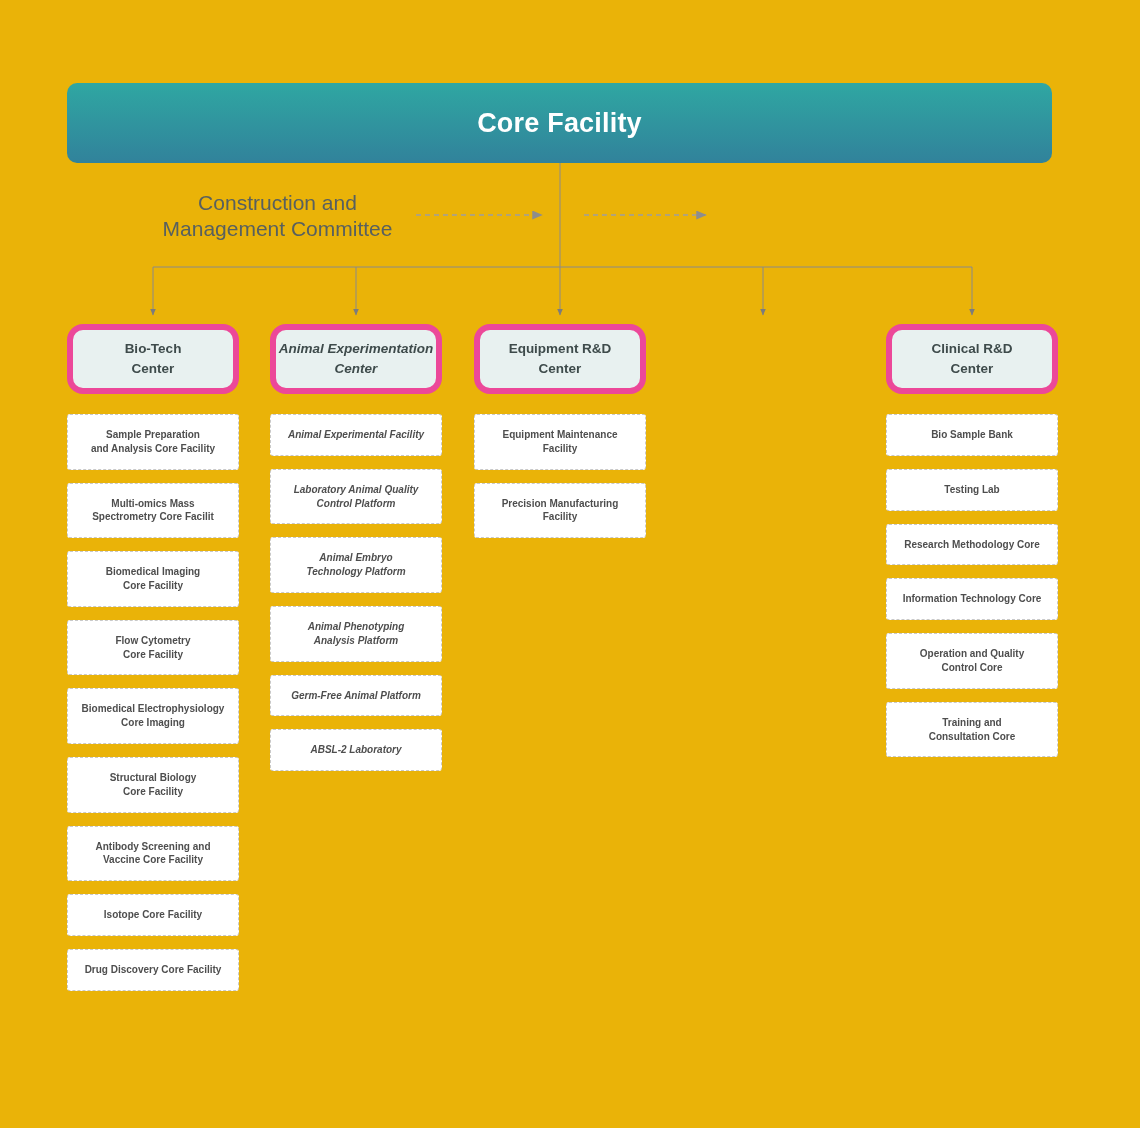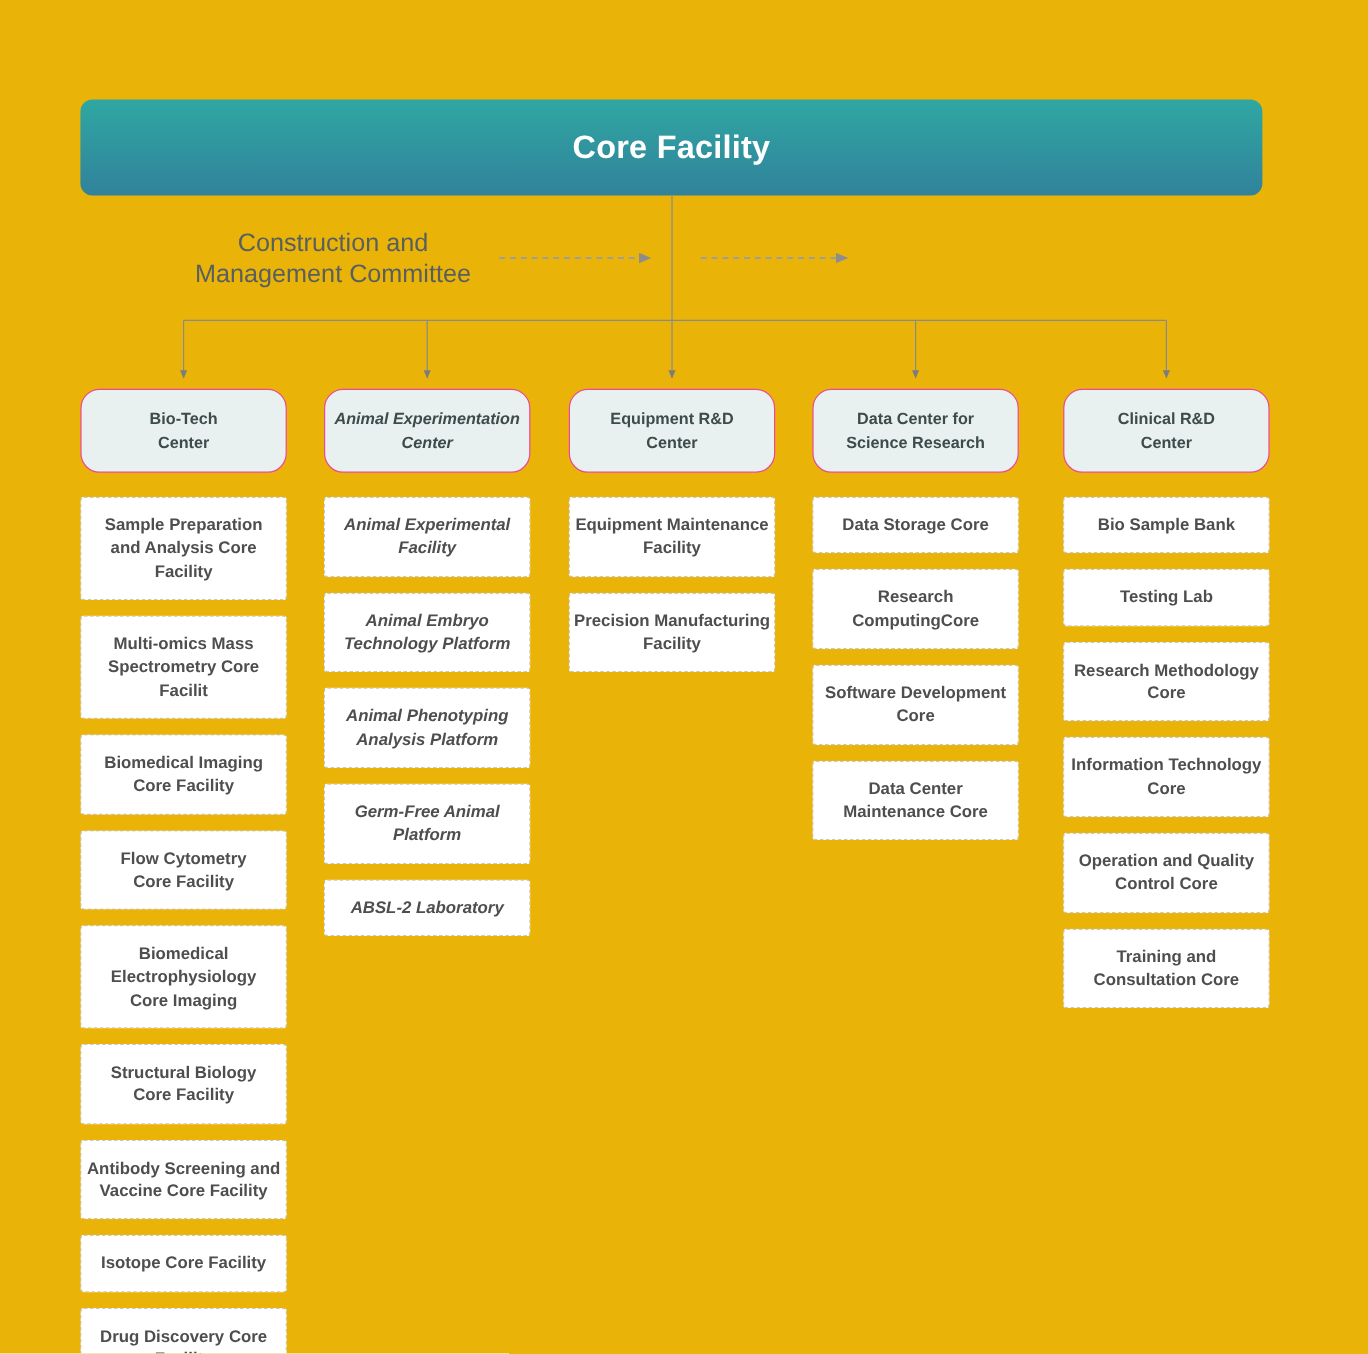--- a/index.html
+++ b/index.html
@@ -53,21 +53,21 @@
   .col-1 { left: 67px;  }
   .col-2 { left: 270px; font-style: italic; }
   .col-3 { left: 474px; }
   .col-4 { left: 677px; }
   .col-5 { left: 886px; }
 
   .center-box {
     width: 100%;
     height: 70px;
     background: #E8F1F0;
-    border: 1px solid #ec4899;
+    border: 6px solid #ec4899;
     border-radius: 16px;
     display: flex; align-items: center; justify-content: center;
     text-align: center;
     color: #3E4B4B;
     font-size: 13.5px;
     font-weight: bold;
     line-height: 1.45;
     white-space: pre-line;
   }
 
@@ -81,21 +81,21 @@
   .item {
     width: 100%;
     min-height: 16px;
     background: #ffffff;
     border: 1px dashed #C9C9C9;
     border-radius: 3px;
     padding: 13px 3px;
     display: flex; align-items: center; justify-content: center;
     text-align: center;
     color: #4E4E4E;
-    font-size: 14px;
+    font-size: 10px;
     font-weight: bold;
     line-height: 1.38;
     white-space: pre-line;
   }
 </style>
 </head>
 <body>
 
 <div class="canvas">
 
@@ -151,50 +151,42 @@
       <div class="item">Isotope Core Facility</div>
       <div class="item">Drug Discovery Core Facility</div>
     </div>
   </div>
 
   <div class="column col-2">
     <div class="center-box">Animal Experimentation
 Center</div>
     <div class="items">
       <div class="item">Animal Experimental Facility</div>
+      <div class="item">Laboratory Animal Quality
+Control Platform</div>
       <div class="item">Animal Embryo
 Technology Platform</div>
       <div class="item">Animal Phenotyping
 Analysis Platform</div>
       <div class="item">Germ-Free Animal Platform</div>
       <div class="item">ABSL-2 Laboratory</div>
     </div>
   </div>
 
   <div class="column col-3">
     <div class="center-box">Equipment R&amp;D
 Center</div>
     <div class="items">
       <div class="item">Equipment Maintenance
 Facility</div>
       <div class="item">Precision Manufacturing
 Facility</div>
     </div>
   </div>
 
-  <div class="column col-4">
-    <div class="center-box">Data Center for
-Science Research</div>
-    <div class="items">
-      <div class="item">Data Storage Core</div>
-      <div class="item">Research ComputingCore</div>
-      <div class="item">Software Development Core</div>
-      <div class="item">Data Center Maintenance Core</div>
-    </div>
-  </div>
 
   <div class="column col-5">
     <div class="center-box">Clinical R&amp;D
 Center</div>
     <div class="items">
       <div class="item">Bio Sample Bank</div>
       <div class="item">Testing Lab</div>
       <div class="item">Research Methodology Core</div>
       <div class="item">Information Technology Core</div>
       <div class="item">Operation and Quality

